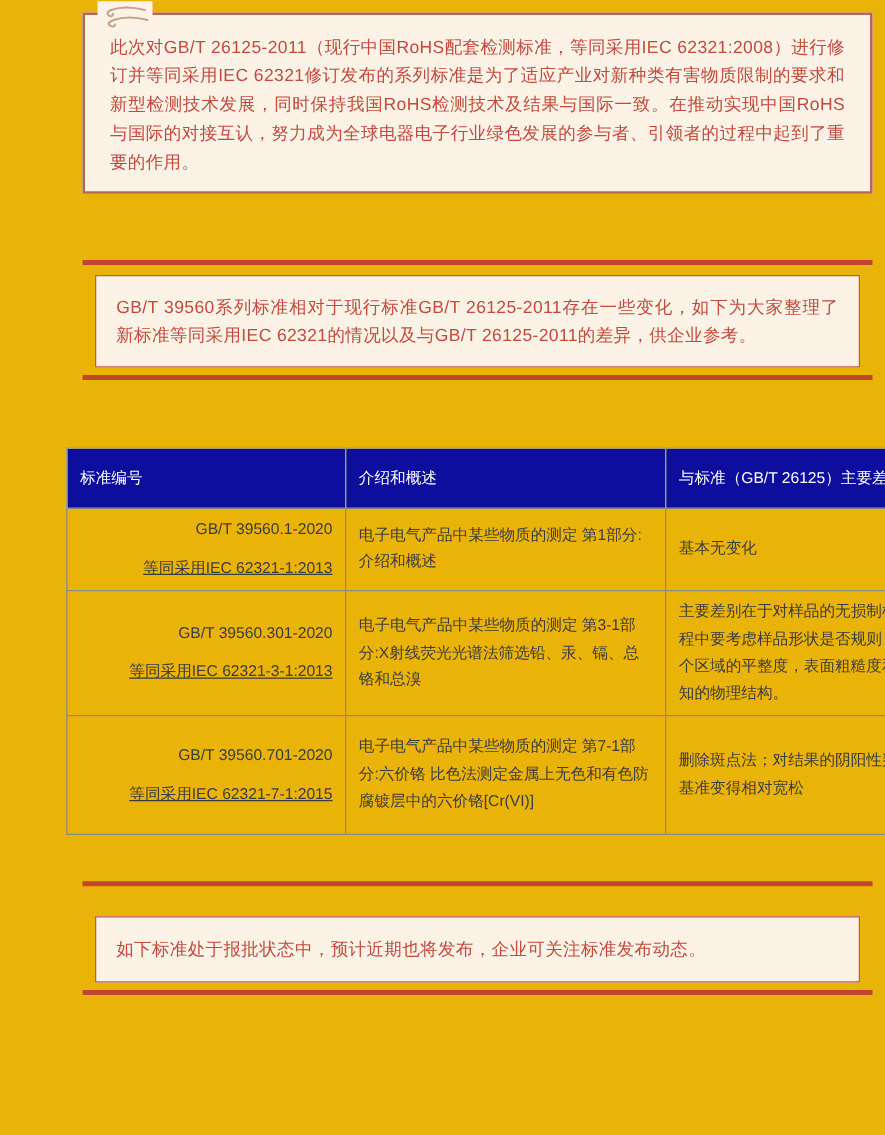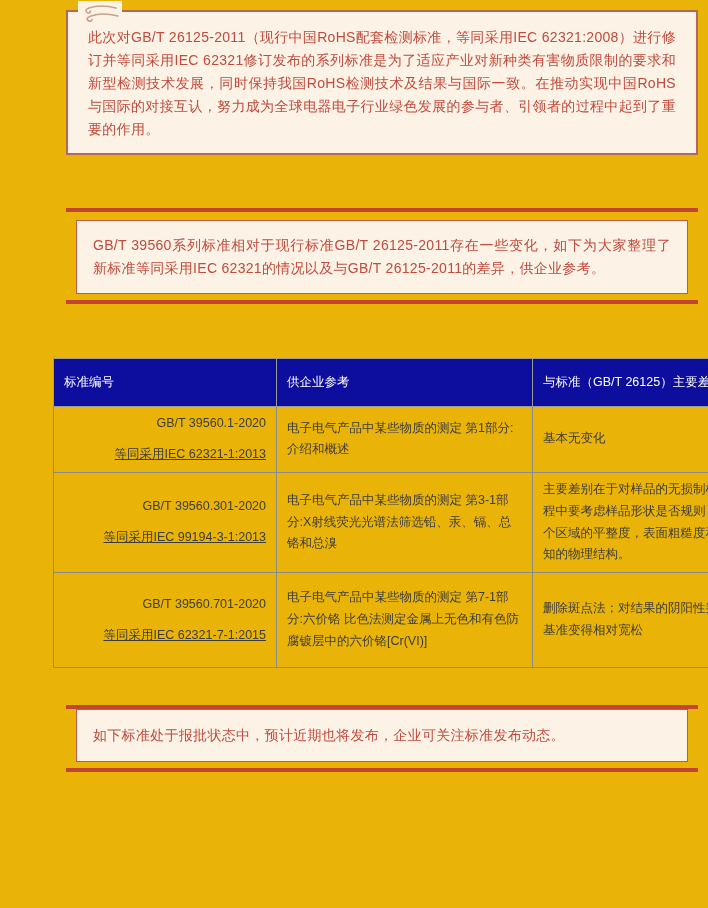--- a/index.html
+++ b/index.html
@@ -23,21 +23,21 @@
     background:#fcf2e5;display:block;
   }
   .rule{height:4px;background:#c2462f;margin:0 18px;}
   .rule-gap-top1{margin-top:53px;}
   .rule-gap-top2{margin-top:37px;}
   .rule-after-box{margin-top:6px;}
   .note-box{
     margin:8px 28px 0;background:#fcf2e5;border:1px solid #c05a49;
     padding:13px 16px;box-sizing:border-box;
   }
-  .note-box.single{margin-top:0;padding:14px 16px;}
+  .note-box.single{margin-top:24px;padding:14px 16px;}
   
   table.std{
     margin:54px 5px 0;width:698px;border-collapse:collapse;
     border:1px solid #4c4c4c;table-layout:fixed;
   }
   table.std th, table.std td{
     border:1px solid #8a8a8a;padding:6px 10px;vertical-align:middle;
     text-align:left;font-weight:400;box-sizing:border-box;
   }
   table.std th{
@@ -76,37 +76,37 @@
 
   <table class="std">
     <colgroup>
         <col class="c1">
         <col class="c2">
         <col class="c3">
       </colgroup>
     <thead>
       <tr>
         <th>标准编号</th>
-        <th>供企业参考</th>
+        <th>介绍和概述</th>
         <th>与标准（GB/T 26125）主要差异</th>
       </tr>
     </thead>
     <tbody>
       <tr class="r1">
         <td>
           <span class="cell-line">GB/T  39560.1-2020</span>
           <span class="cell-line">等同采用IEC  62321-1:2013</span>
         </td>
         <td>电子电气产品中某些物质的测定 第1部分:介绍和概述</td>
         <td>基本无变化</td>
       </tr>
       <tr class="r3">
         <td>
           <span class="cell-line">GB/T  39560.301-2020</span>
-          <span class="cell-line">等同采用IEC 99194-3-1:2013</span>
+          <span class="cell-line">等同采用IEC 62321-3-1:2013</span>
         </td>
         <td>电子电气产品中某些物质的测定 第3-1部分:X射线荧光光谱法筛选铅、汞、镉、总铬和总溴</td>
         <td>主要差别在于对样品的无损制样过程中要考虑样品形状是否规则，整个区域的平整度，表面粗糙度和已知的物理结构。</td>
       </tr>
       <tr class="r5">
         <td>
           <span class="cell-line">GB/T  39560.701-2020</span>
           <span class="cell-line">等同采用IEC 62321-7-1:2015</span>
         </td>
         <td>电子电气产品中某些物质的测定 第7-1部分:六价铬 比色法测定金属上无色和有色防腐镀层中的六价铬[Cr(VI)]</td>

